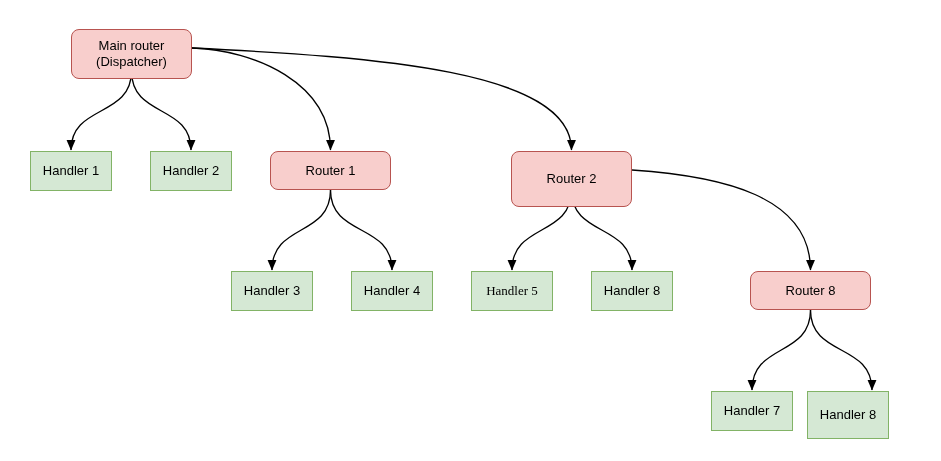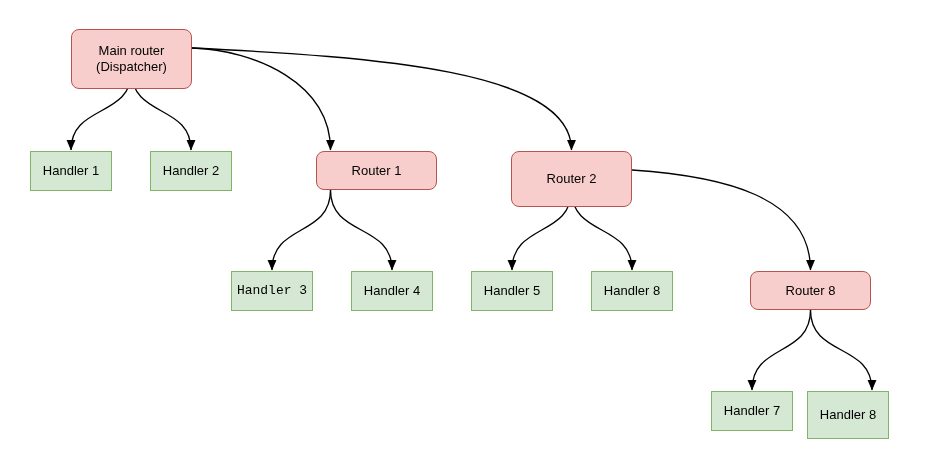--- a/index.html
+++ b/index.html
@@ -75,36 +75,36 @@
     <path class="edge" d="M 192 48 C 375 57 571.5 70 571.5 150" marker-end="url(#arrow)"></path>
     <path class="edge" d="M 330.5 190 C 330.5 237 272 223 272 270" marker-end="url(#arrow)"></path>
     <path class="edge" d="M 330.5 190 C 330.5 237 392 223 392 270" marker-end="url(#arrow)"></path>
     <path class="edge" d="M 571.5 190 C 571.5 237 512 223 512 270" marker-end="url(#arrow)"></path>
     <path class="edge" d="M 571.5 190 C 571.5 237 632 223 632 270" marker-end="url(#arrow)"></path>
     <path class="edge" d="M 632 170 C 722 176 810.5 196 810.5 270" marker-end="url(#arrow)"></path>
     <path class="edge" d="M 810.5 310 C 810.5 357 752 343 752 390" marker-end="url(#arrow)"></path>
     <path class="edge" d="M 810.5 310 C 810.5 357 872 343 872 390" marker-end="url(#arrow)"></path>
   </svg>
 
-  <div class="node router" style="left:71px; top:29px; width:121px; height:60px;">Main router
+  <div class="node router" style="left:71px; top:29px; width:121px; height:50px;">Main router
 (Dispatcher)</div>
 
   <div class="node handler" style="left:30px; top:151px; width:82px; height:40px;">Handler 1</div>
 
   <div class="node handler" style="left:150px; top:151px; width:82px; height:40px;">Handler 2</div>
 
-  <div class="node router" style="left:270px; top:151px; width:121px; height:39px;margin-left:46px;">Router 1</div>
+  <div class="node router" style="left:270px; top:151px; width:121px; height:39px;">Router 1</div>
 
   <div class="node router" style="left:511px; top:151px; width:121px; height:56px;">Router 2</div>
 
-  <div class="node handler" style="left:231px; top:271px; width:82px; height:40px;font-family:Liberation Mono, monospace;">Handler 3</div>
+  <div class="node handler" style="left:231px; top:271px; width:82px; height:40px;">Handler 3</div>
 
   <div class="node handler" style="left:351px; top:271px; width:82px; height:40px;">Handler 4</div>
 
-  <div class="node handler" style="left:471px; top:271px; width:82px; height:40px;">Handler 5</div>
+  <div class="node handler" style="left:471px; top:271px; width:82px; height:40px;font-family:Liberation Serif, serif;">Handler 5</div>
 
   <div class="node handler" style="left:591px; top:271px; width:82px; height:40px;">Handler 8</div>
 
   <div class="node router" style="left:750px; top:271px; width:121px; height:39px;">Router 8</div>
 
   <div class="node handler" style="left:711px; top:391px; width:82px; height:40px;">Handler 7</div>
 
   <div class="node handler" style="left:807px; top:391px; width:82px; height:48px;">Handler 8</div>
 
 </div>

